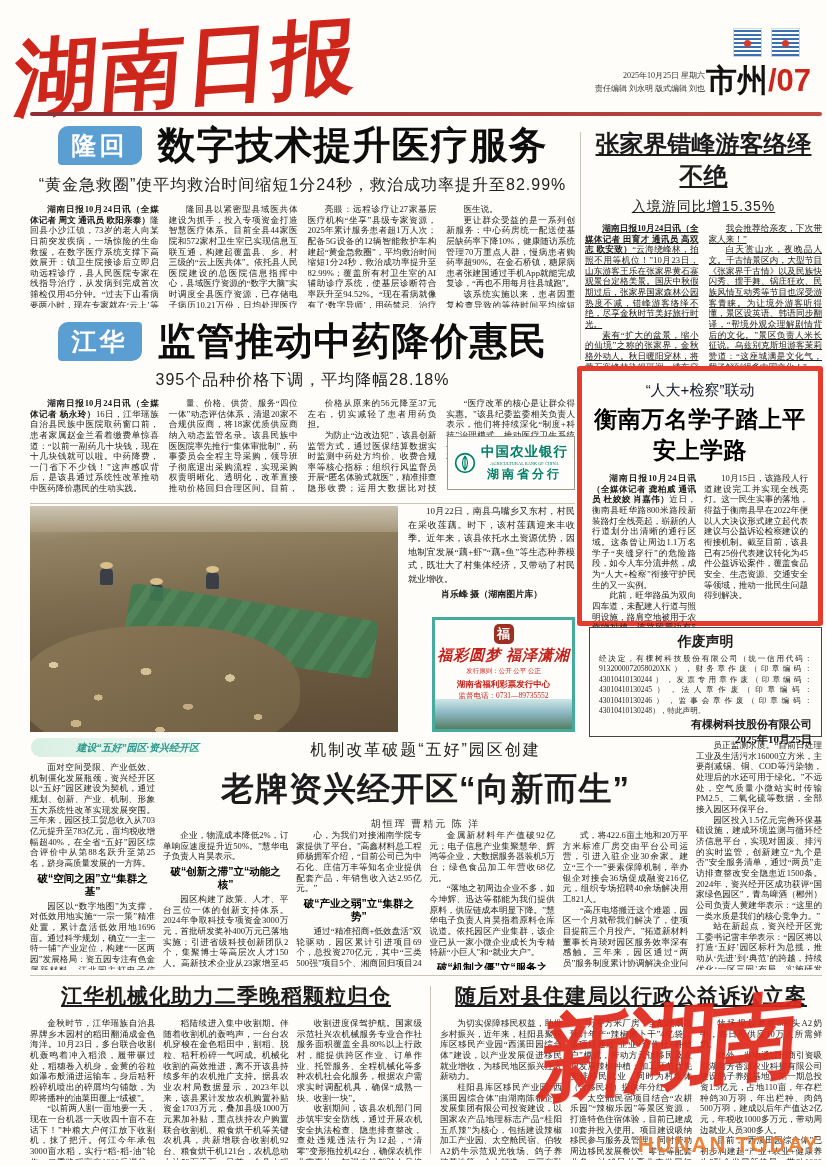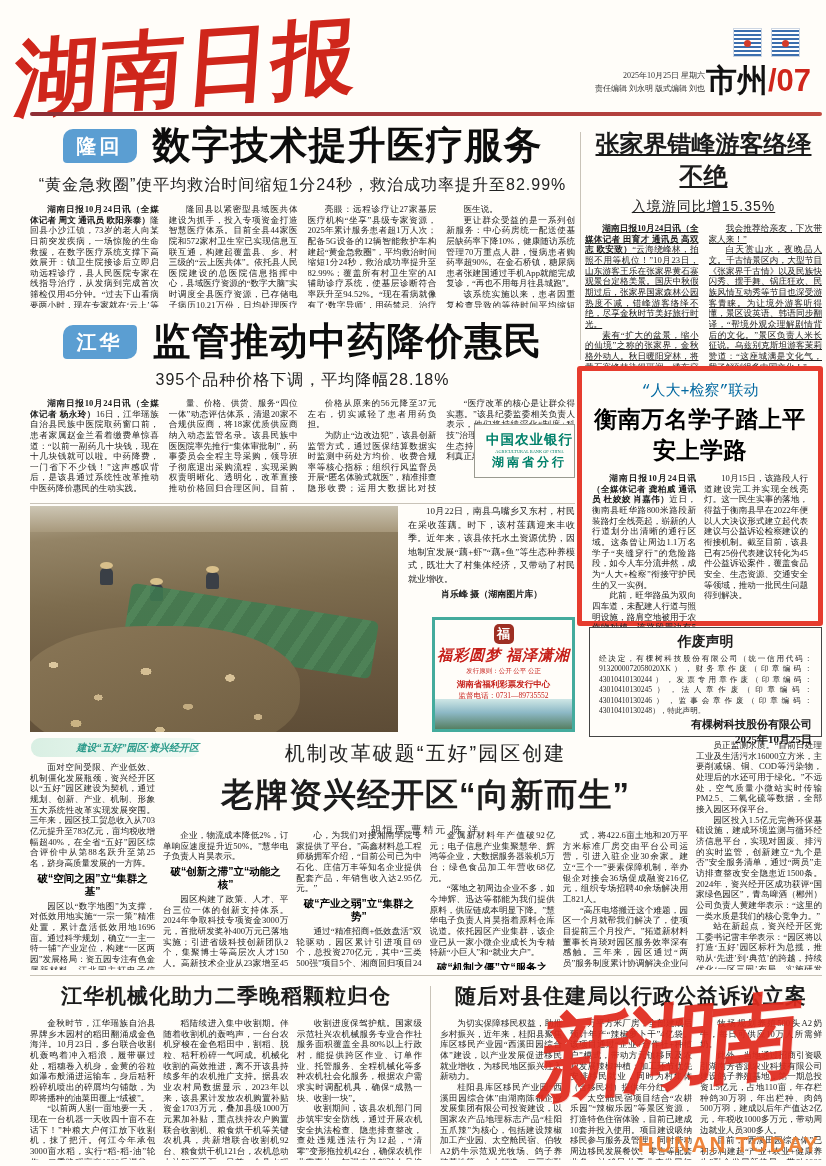--- a/index.html
+++ b/index.html
@@ -16,36 +16,36 @@
   .qr::after{content:"";display:block;width:7px;height:7px;margin:11px auto;background:#d43b2a;border-radius:50%;}
   .dateline{position:absolute;left:520px;top:70px;width:185px;text-align:right;font-size:8px;line-height:1.6;color:#333;}
   .section-block{position:absolute;left:706px;top:60px;width:116px;text-align:left;white-space:nowrap;}
   .section-block .cn{font-family:"Liberation Sans",sans-serif;font-weight:900;font-size:31px;color:#111;}
   .section-block .num{font-family:"Liberation Sans",sans-serif;font-weight:900;font-size:31px;color:var(--masthead_red,#cf261b);}
   .head-rule{position:absolute;left:30px;top:112px;width:792px;height:4px;border-radius:2px;
       background:linear-gradient(90deg,#8e2f36 0%,#a83a3c 55%,#c24a40 100%);}
   
   .region{position:absolute;}
   .badge{display:inline-block;background:var(--badge_blue,#5b9ed2);color:#fff;font-family:"Liberation Sans",sans-serif;
-      font-weight:700;font-size:20px;line-height:1;padding:7px 14px;border-radius:10px 4px 10px 4px;letter-spacing:3px;}
+      font-weight:700;font-size:25px;line-height:1;padding:7px 14px;border-radius:10px 4px 10px 4px;letter-spacing:3px;}
   .big-title{font-family:"Liberation Sans",sans-serif;font-weight:900;font-size:38px;line-height:1.05;color:#0d0d0d;letter-spacing:1px;}
   .sub-title{font-family:"Liberation Sans",sans-serif;font-size:16px;color:#222;text-align:center;letter-spacing:1px;}
   .cols{display:flex;gap:10px;overflow:hidden;}
   .col{flex:1;overflow:hidden;font-size:8.6px;line-height:1.24;color:#222;}
   .b-p{margin:0;text-indent:2em;text-align:justify;}
   .b-p b{font-weight:700;}
   h4.b-h{margin:3px 0;font-family:"Liberation Sans",sans-serif;font-size:10.5px;text-align:center;color:#000;}
   .mid-title{font-family:"Liberation Sans",sans-serif;font-weight:900;text-align:center;}
   
   .hrule{position:absolute;height:1px;background:#c9c3b8;}
   .vrule{position:absolute;width:1px;background:#c9c3b8;}
   
   .red-box{position:absolute;left:577px;top:366px;width:246px;height:260px;border:5px solid var(--box_red,#e63c2e);
       border-radius:3px;background:#fffdf9;padding:8px 10px;box-sizing:border-box;}
-  .red-box .kicker{font-family:Liberation Mono, monospace;font-size:15px;text-align:center;color:#0369a1;margin:2px 0 4px;}
+  .red-box .kicker{font-family:Liberation Sans, sans-serif;font-size:15px;text-align:center;color:#0f172a;margin:2px 0 4px;}
   .red-box .title{font-family:"Liberation Sans",sans-serif;font-weight:900;font-size:23px;text-align:center;color:#000;margin-bottom:7px;letter-spacing:0.5px;}
   
   .notice{position:absolute;left:589px;top:627px;width:233px;height:110px;border:1px solid #444;background:#fffdf9;
       padding:4px 9px;box-sizing:border-box;}
   .notice .n-title{font-family:"Liberation Sans",sans-serif;font-weight:900;font-size:14px;text-align:center;margin:1px 0 3px;}
   .notice .n-body{font-size:7.6px;line-height:1.38;text-align:justify;}
   .notice .n-signer,.notice .n-date{font-size:11px;font-weight:700;text-align:right;line-height:1.4;}
   
   .photo{position:absolute;left:30px;top:506px;width:368px;height:226px;overflow:hidden;
       background:linear-gradient(175deg,#b8ad95 0%,#948466 14%,#7d6c4e 40%,#6b5940 70%,#5d4c36 100%);}
@@ -56,44 +56,44 @@
       background:radial-gradient(8px 5px at 12% 30%,#dcc79e 60%,#0000 62%),radial-gradient(7px 5px at 28% 55%,#cdb68c 60%,#0000 62%),
       radial-gradient(9px 6px at 45% 35%,#d5bf94 60%,#0000 62%),radial-gradient(8px 5px at 60% 62%,#c2ab80 60%,#0000 62%),
       radial-gradient(8px 6px at 75% 40%,#d8c298 60%,#0000 62%),radial-gradient(9px 6px at 20% 75%,#cab383 60%,#0000 62%),
       radial-gradient(8px 5px at 50% 80%,#d2bc90 60%,#0000 62%),radial-gradient(7px 5px at 85% 70%,#c7b086 60%,#0000 62%),
       linear-gradient(160deg,#8a7757,#6f5d41);}
   .photo .figure{position:absolute;width:13px;height:17px;background:#3a3f46;border-radius:5px 5px 2px 2px;}
   .photo .figure::before{content:"";position:absolute;left:0;top:-6px;width:13px;height:7px;background:#d9c08b;border-radius:50%;}
   .caption-block{position:absolute;left:408px;top:505px;width:167px;height:112px;font-size:9px;line-height:1.5;overflow:hidden;}
   .caption-block .credit{text-align:center;font-weight:700;margin-top:2px;}
   
-  .abc-ad{position:absolute;right:0;bottom:16px;width:101px;height:54px;border:1px solid #9a9a90;background:#fffdf9;
+  .abc-ad{position:absolute;right:0;bottom:4px;width:128px;height:54px;border:1px solid #9a9a90;background:#fffdf9;
       display:flex;align-items:center;gap:5px;padding:4px 6px;box-sizing:border-box;}
   .abc-ad .txt{flex:1;text-align:center;color:var(--bank_green,#00806a);}
   .abc-ad .cn{font-family:"Liberation Sans",sans-serif;font-weight:900;font-size:13.5px;letter-spacing:1px;white-space:nowrap;}
   .abc-ad .en{font-size:4.6px;transform:scale(.95);white-space:nowrap;}
   .abc-ad .branch{font-family:"Liberation Sans",sans-serif;font-weight:900;font-size:12px;letter-spacing:3px;white-space:nowrap;}
   .fucai-ad{position:absolute;left:432px;top:617px;width:143px;height:115px;border:3px solid var(--lottery_teal,#44ab9d);
       background:#fffdf9;box-sizing:border-box;text-align:center;overflow:hidden;}
   .fucai-logo{width:20px;height:20px;margin:4px auto 2px;background:#9e2f23;border-radius:5px;color:#fff;font-size:13px;line-height:20px;font-weight:900;}
   .fucai-slogan{font-family:"Liberation Serif",serif;font-weight:900;font-style:italic;font-size:15px;color:#c6201a;letter-spacing:1px;}
   .fucai-principle{font-size:6.5px;color:#c6201a;margin-top:2px;}
   .fucai-org{font-size:8.5px;font-weight:900;color:#c6201a;margin-top:3px;}
   .fucai-phone{font-size:7.5px;color:#c6201a;}
   .fucai-sky{position:absolute;left:0;bottom:0;width:100%;height:30px;
       background:linear-gradient(180deg,#cfe7e6 0%,#8db9c6 45%,#567f62 100%),repeating-linear-gradient(90deg,#ffffff22 0 4px,#0000 4px 9px);}
   
   .series-tag{position:absolute;left:31px;top:738px;width:168px;height:19px;border-radius:9px;
       background:linear-gradient(90deg,#d9efe3,#f2faf5);display:flex;align-items:center;padding-left:8px;box-sizing:border-box;justify-content:flex-end;}
   .series-tag span{font-style:italic;font-weight:900;font-size:10px;color:#2e9c8c;white-space:nowrap;}
-  .mid-kicker{font-family:"Liberation Sans",sans-serif;font-size:20px;text-align:center;color:#222;letter-spacing:2px;}
+  .mid-kicker{font-family:"Liberation Sans",sans-serif;font-size:16px;text-align:center;color:#222;letter-spacing:2px;}
   .mid-head-title{font-size:33px;letter-spacing:1px;margin:6px 0 5px;}
   .mid-byline{font-size:10px;text-align:center;color:#333;letter-spacing:2px;}
   
-  .bot-title{font-family:"Liberation Sans",sans-serif;font-weight:900;font-size:21px;text-align:center;letter-spacing:1px;margin-bottom:8px;}
+  .bot-title{font-family:"Liberation Sans",sans-serif;font-weight:900;font-size:21px;text-align:center;letter-spacing:1px;margin-bottom:8px;text-decoration:underline;}
   
   .watermark{position:absolute;left:538px;top:1000px;width:292px;height:164px;z-index:6;pointer-events:none;}
   .wm-cn{font-family:"Liberation Serif",serif;font-weight:900;font-size:92px;line-height:1;color:#e02a1d;
       transform:rotate(-6deg) skewX(-10deg);letter-spacing:-6px;opacity:.93;text-shadow:1px 1px 0 #e02a1d33;}
   .wm-en{position:absolute;right:10px;bottom:6px;font-family:"Liberation Sans",sans-serif;font-weight:900;font-size:22px;
       color:var(--watermark_orange,#ef7f31);letter-spacing:2px;opacity:.95;}
 </style>
 </head>
 <body>
 

